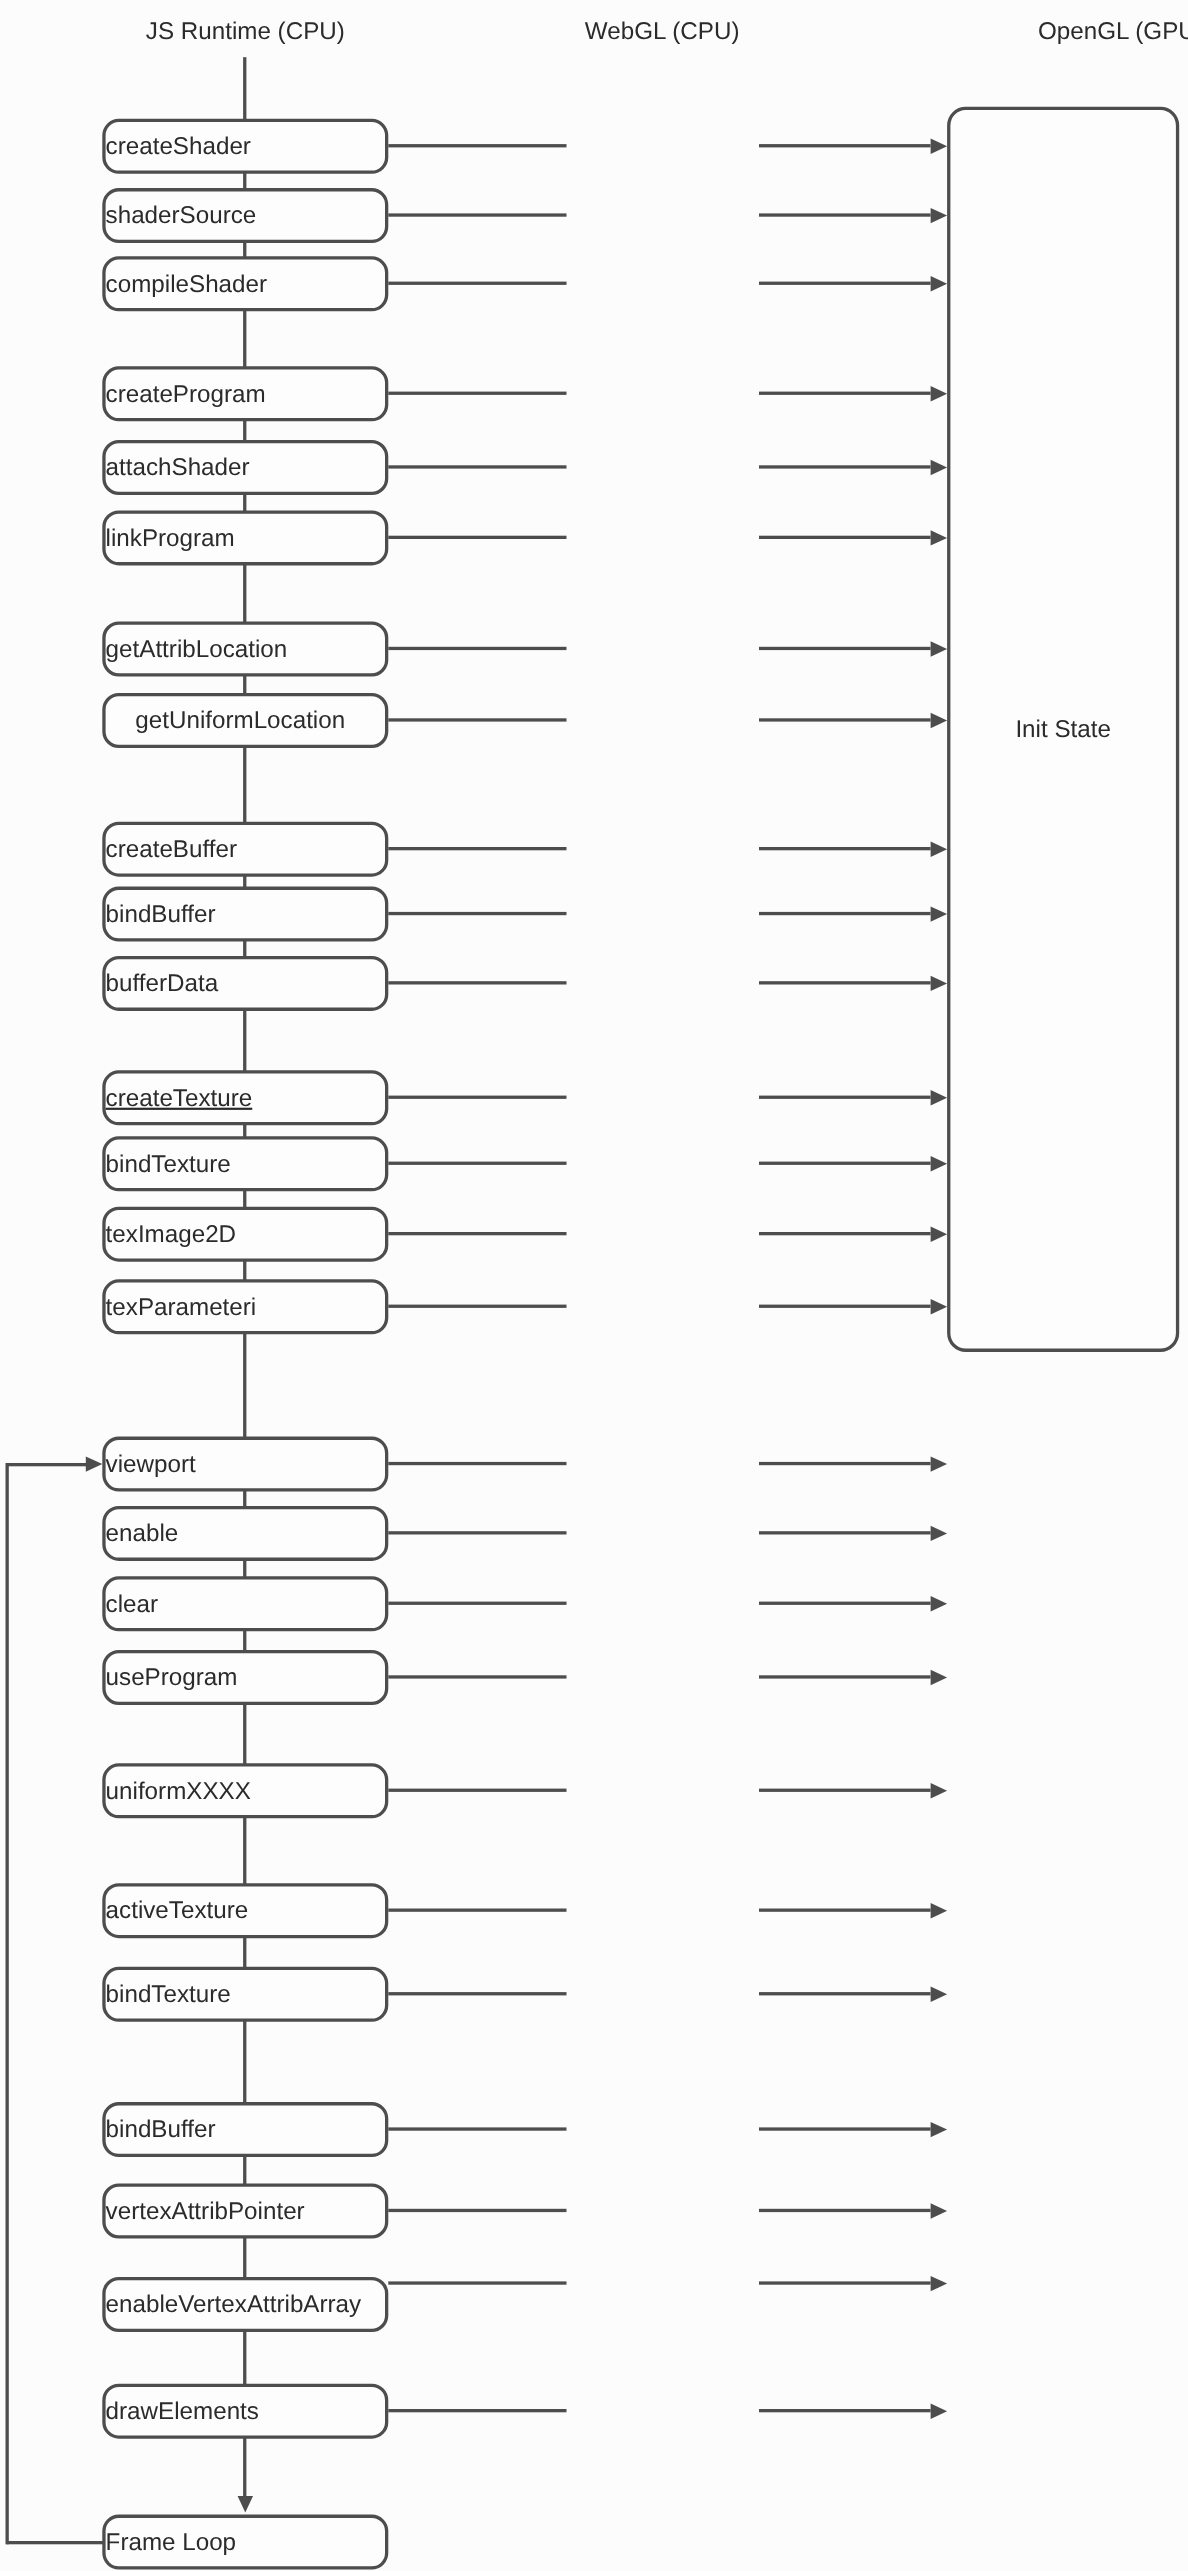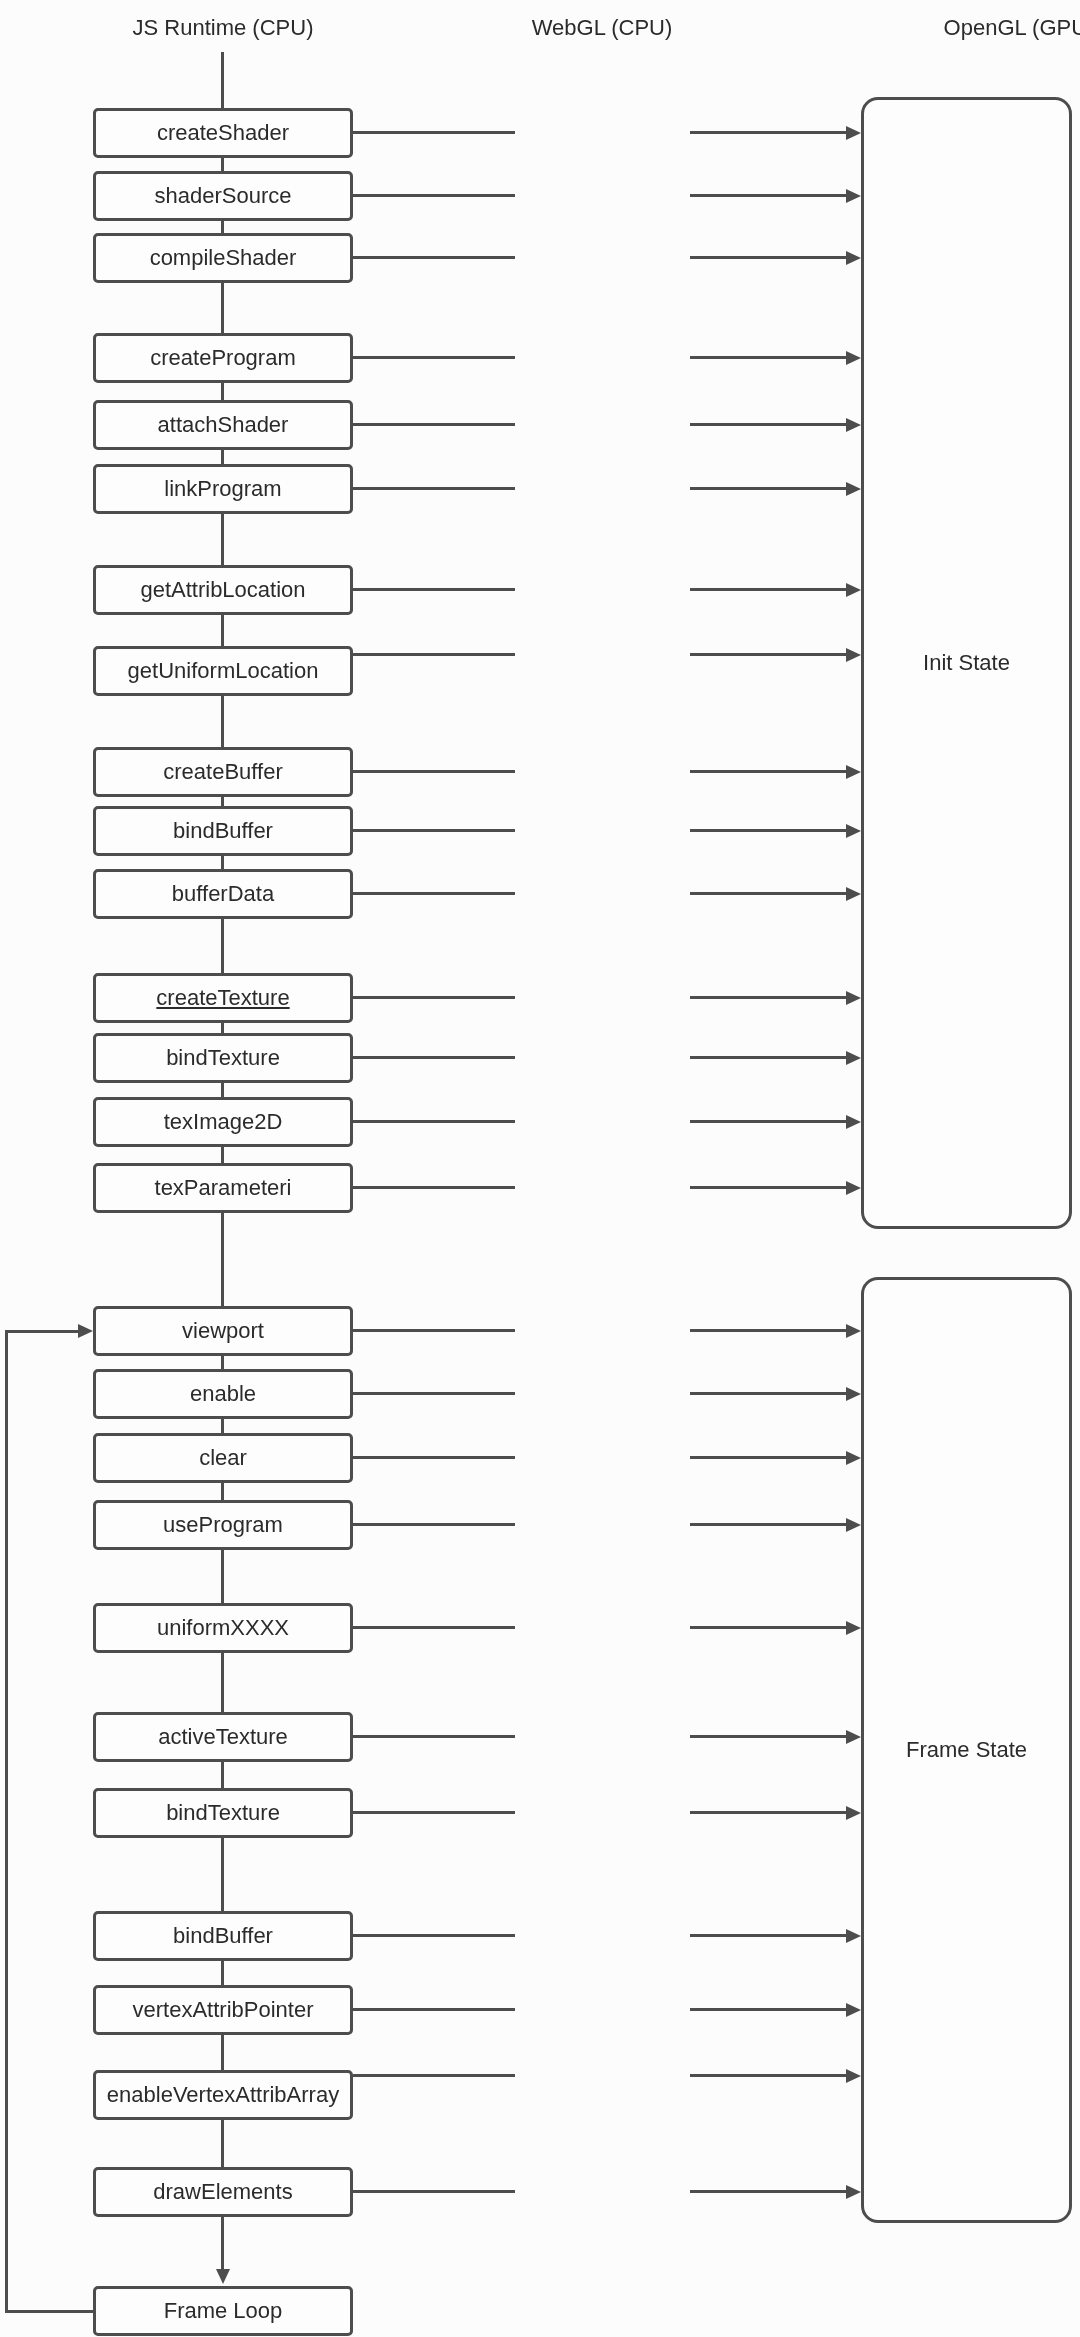--- a/index.html
+++ b/index.html
@@ -8,22 +8,22 @@
     background:#fcfcfc; overflow:hidden;
     font-family:"Liberation Sans", sans-serif; color:#2b2b2b;
   }
   .hdr {
     position:absolute; top:13px; height:30px; line-height:30px;
     font-size:22px; text-align:right; transform:translateX(-50%);
     white-space:nowrap; color:#2b2b2b;
   }
   .node {
     position:absolute; left:93px; width:260px; height:50px;
-    box-sizing:border-box; border:3px solid #4d4d4d; border-radius:5px;
-    background:#fdfdfd; display:flex; align-items:center; justify-content:center;
+    box-sizing:border-box; border:3px solid #4d4d4d; border-radius:15px;
+    background:#fdfdfd; display:flex; align-items:center; justify-content:flex-start;
     font-size:22px; z-index:3;
   }
   .bigbox {
     position:absolute; box-sizing:border-box; border:3px solid #4d4d4d;
     border-radius:17px; background:#fdfdfd;
     display:flex; align-items:center; justify-content:center;
     font-size:22px; z-index:3;
   }
   .hline { position:absolute; height:3px; background:#4d4d4d; z-index:1; }
   .vline { position:absolute; width:3px; background:#4d4d4d; z-index:1; }
@@ -92,21 +92,21 @@
       </div>
       <div class="hline" style="left: 353px; top: 487px; width: 162px;"></div>
       <div class="hline" style="left: 690px; top: 487px; width: 156px;"></div>
       <div class="ah-r" style="left: 846px; top: 482px;"></div>
       <div class="node" style="top: 565px;">
         <span>getAttribLocation</span>
       </div>
       <div class="hline" style="left: 353px; top: 588px; width: 162px;"></div>
       <div class="hline" style="left: 690px; top: 588px; width: 156px;"></div>
       <div class="ah-r" style="left: 846px; top: 583px;"></div>
-      <div class="node" style="top: 646px;">
+      <div class="node" style="top: 630px; padding-left: 27px;">
         <span>getUniformLocation</span>
       </div>
       <div class="hline" style="left: 353px; top: 653px; width: 162px;"></div>
       <div class="hline" style="left: 690px; top: 653px; width: 156px;"></div>
       <div class="ah-r" style="left: 846px; top: 648px;"></div>
       <div class="node" style="top: 747px;">
         <span>createBuffer</span>
       </div>
       <div class="hline" style="left: 353px; top: 770px; width: 162px;"></div>
       <div class="hline" style="left: 690px; top: 770px; width: 156px;"></div>
@@ -211,21 +211,18 @@
         <span>drawElements</span>
       </div>
       <div class="hline" style="left: 353px; top: 2190px; width: 162px;"></div>
       <div class="hline" style="left: 690px; top: 2190px; width: 156px;"></div>
       <div class="ah-r" style="left: 846px; top: 2185px;"></div>
     </div>
 
   <div class="bigbox" style="left:861px; top:97px; width:211px; height:1132px">
     <span>Init State</span>
   </div>
-  <div class="bigbox" style="left:861px; top:1277px; width:211px; height:946px">
-    <span>Frame State</span>
-  </div>
 
   <div class="node" style="top:2286px">
     <span>Frame Loop</span>
   </div>
 
 </div>
 
 </body></html>

